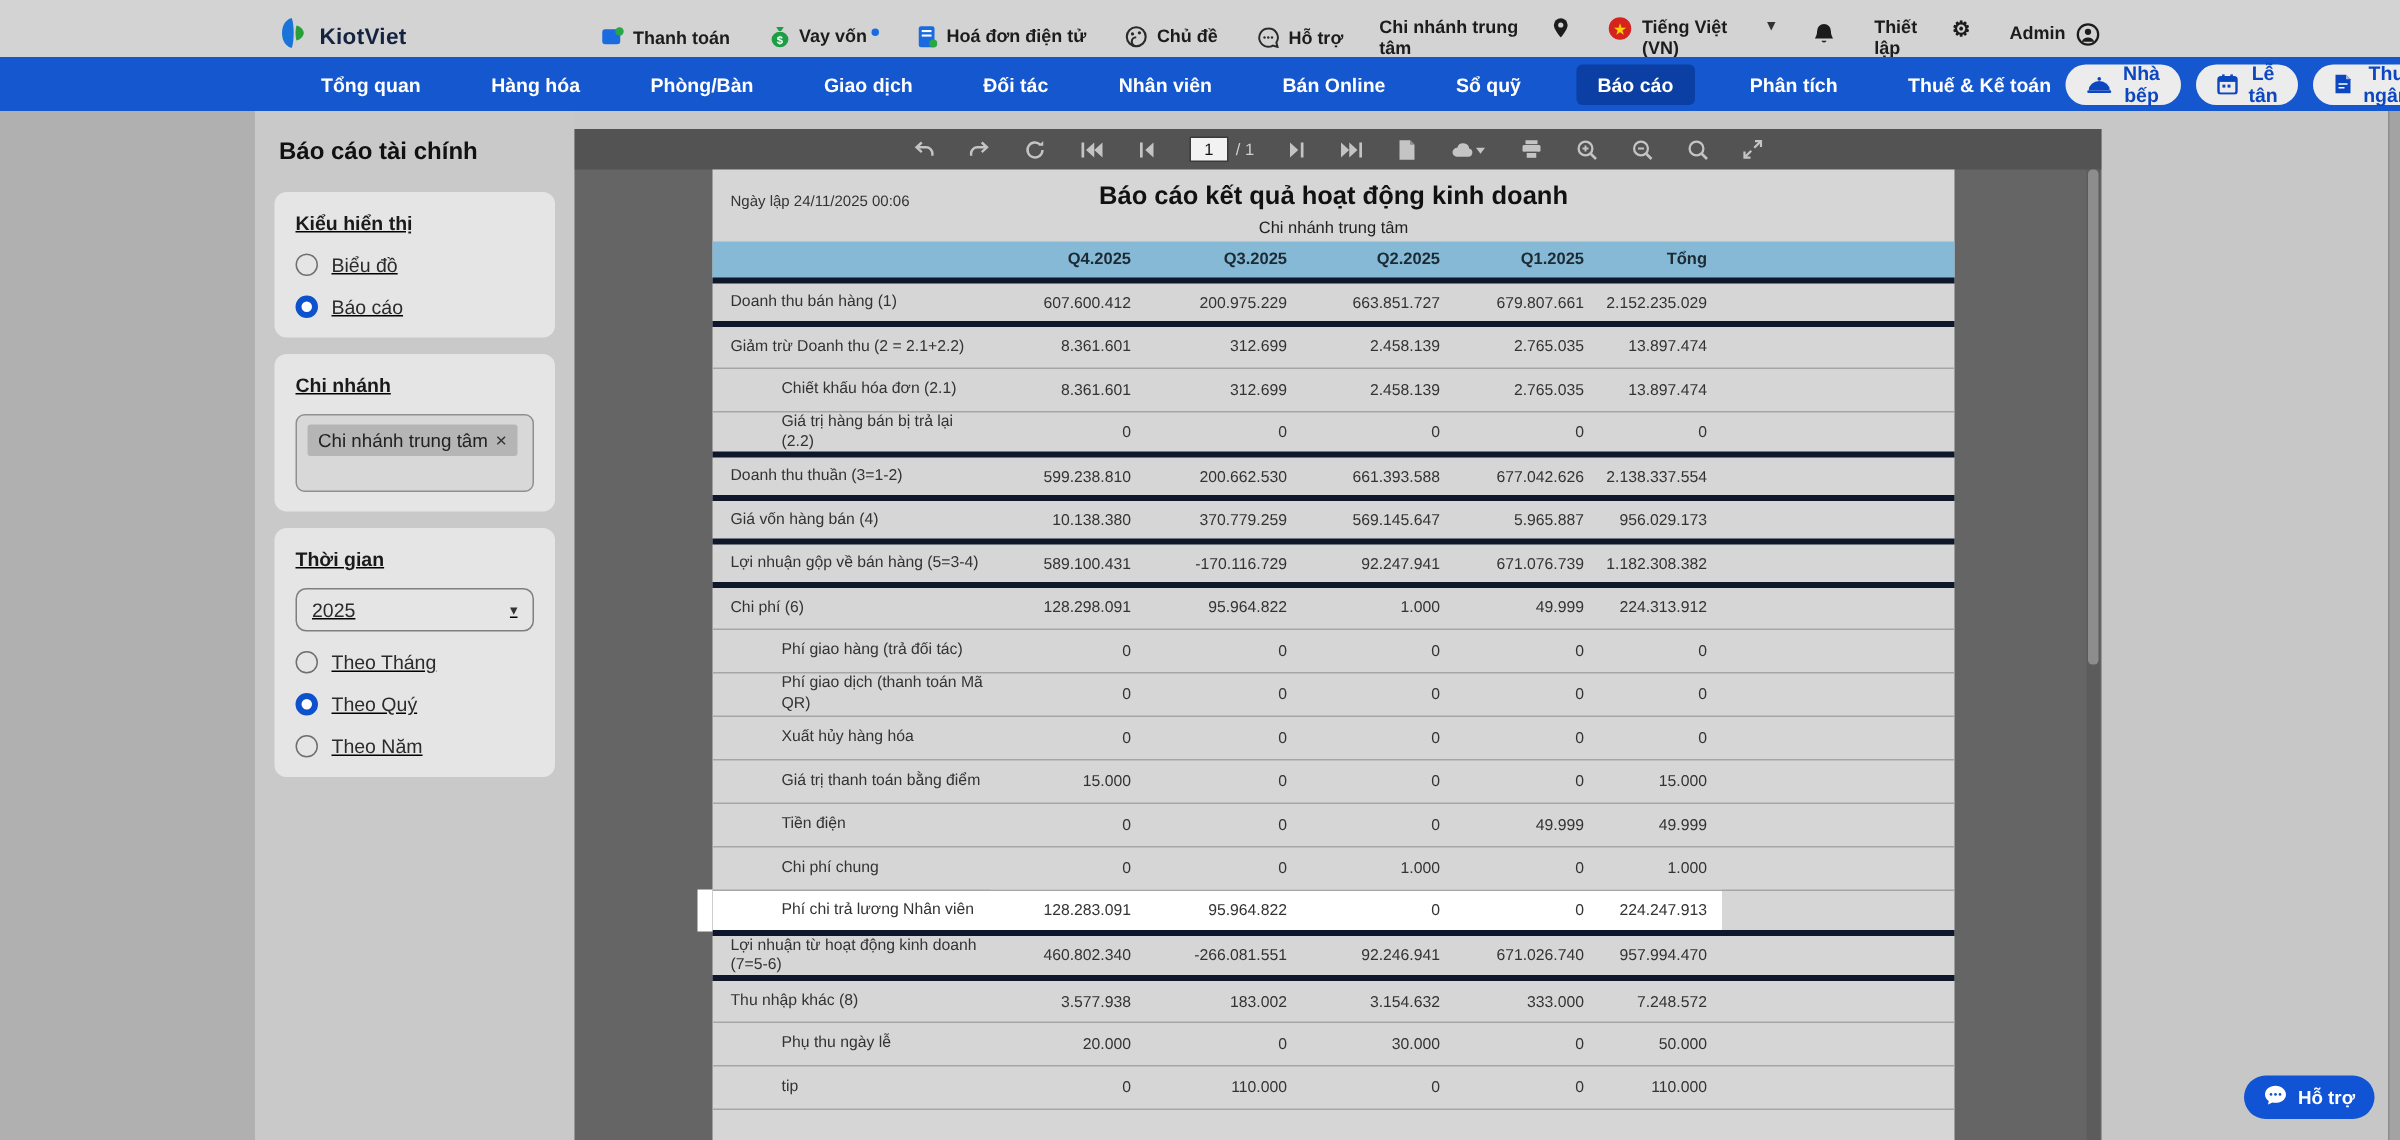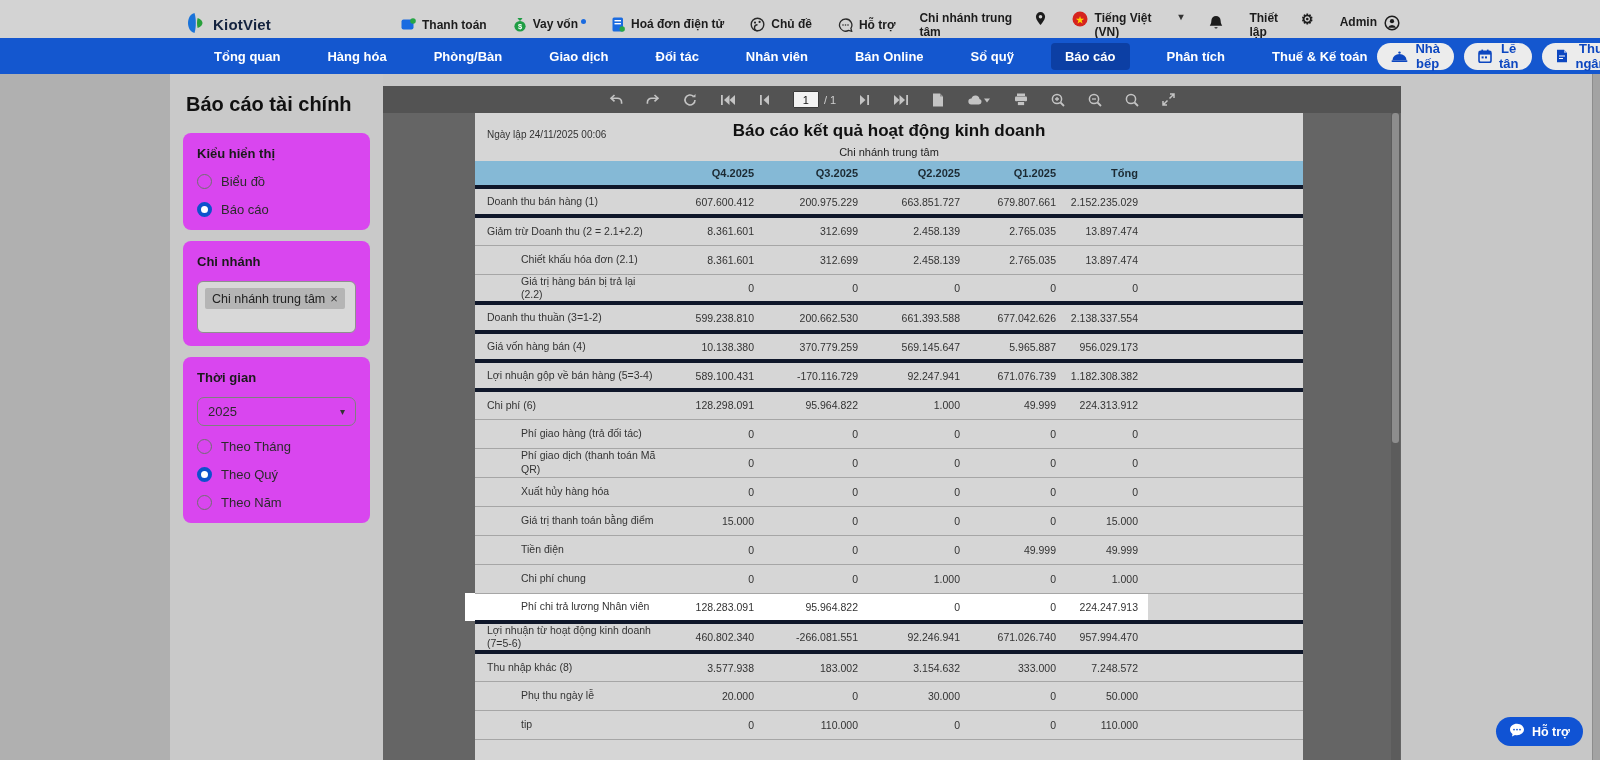--- a/index.html
+++ b/index.html
@@ -27,22 +27,22 @@
   .nav-tabs { display:flex; align-items:flex-end; gap:27px; margin-left:204px; }
   .nav-tab { color:#fff; font-size:13px; font-weight:bold; padding:6px 10px; border-radius:4px; cursor:pointer; white-space:nowrap; }
   .nav-tab.active { background:#0c3fa4; padding:6px 14px; }
   .nav-buttons { display:flex; align-items:center; gap:10px; margin-left:auto; margin-right:200px; }
   .nav-btn { background:#ececec; color:#0d47c0; font-size:13px; font-weight:bold; border:none;
              border-radius:14px; height:27px; padding:0 14px; display:flex; align-items:center; gap:7px; cursor:pointer; }
 
   
   .left-strip { position:absolute; left:0; top:74px; width:170px; height:686px; background:#b0b0b0; }
   .sidebar { position:absolute; left:170px; top:74px; width:213px; height:686px; background:#c9c9c9; }
-  .sb-title { font-size:20px; font-weight:bold; color:#111; padding:19px 4px 6px 16px; }
-  .card { background:#d946ef; border-radius:8px; margin:11px 13px; padding:13px 14px; }
+  .sb-title { font-size:16px; font-weight:bold; color:#111; padding:19px 4px 6px 16px; }
+  .card { background:#e5e5e5; border-radius:8px; margin:11px 13px; padding:13px 14px;text-decoration:underline; }
   .card-title { font-size:13px; font-weight:bold; color:#1a1a1a; margin-bottom:12px; }
   .radio-row { display:flex; align-items:center; gap:9px; margin-top:13px; font-size:13px; color:#2b2b2b; cursor:pointer; }
   .radio { width:15px; height:15px; border-radius:50%; border:1.5px solid #6f6f6f; background:transparent; flex:0 0 auto; }
   .radio.checked { border:4.5px solid #0d52cc; background:#fff; }
   .branch-box { border:1px solid #8f8f8f; border-radius:6px; background:#d8d8d8; min-height:52px; padding:6px 7px; }
   .branch-tag { display:inline-flex; align-items:center; gap:5px; background:#b5b5b5; color:#222;
                 font-size:12.5px; padding:3px 7px; border-radius:2px; }
   .branch-tag .x { font-size:13px; color:#333; cursor:pointer; }
   .select-box { border:1px solid #7f7f7f; border-radius:7px; height:29px; display:flex; align-items:center;
                 justify-content:space-between; padding:0 10px; font-size:13px; color:#2b2b2b; cursor:pointer; }

